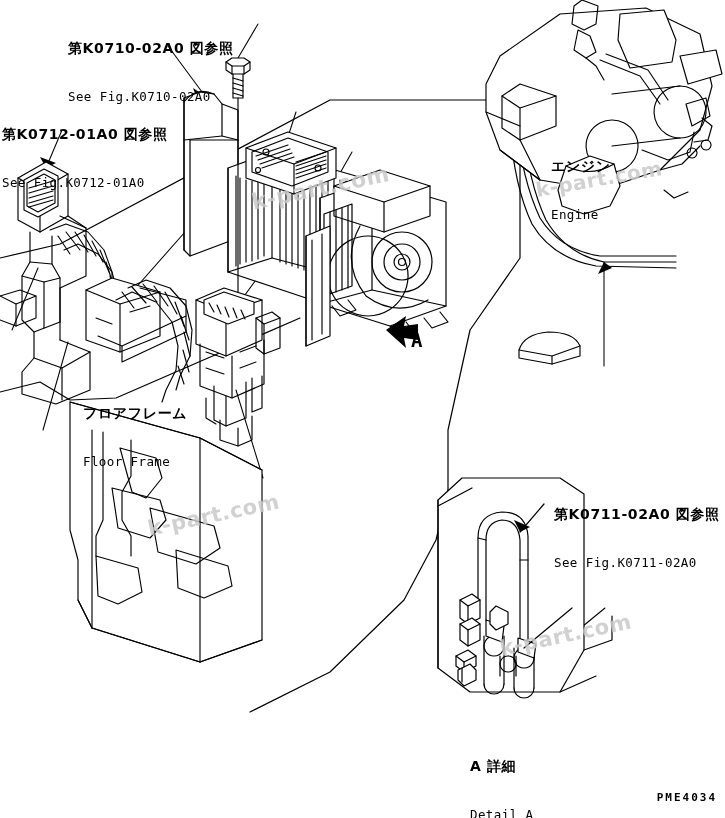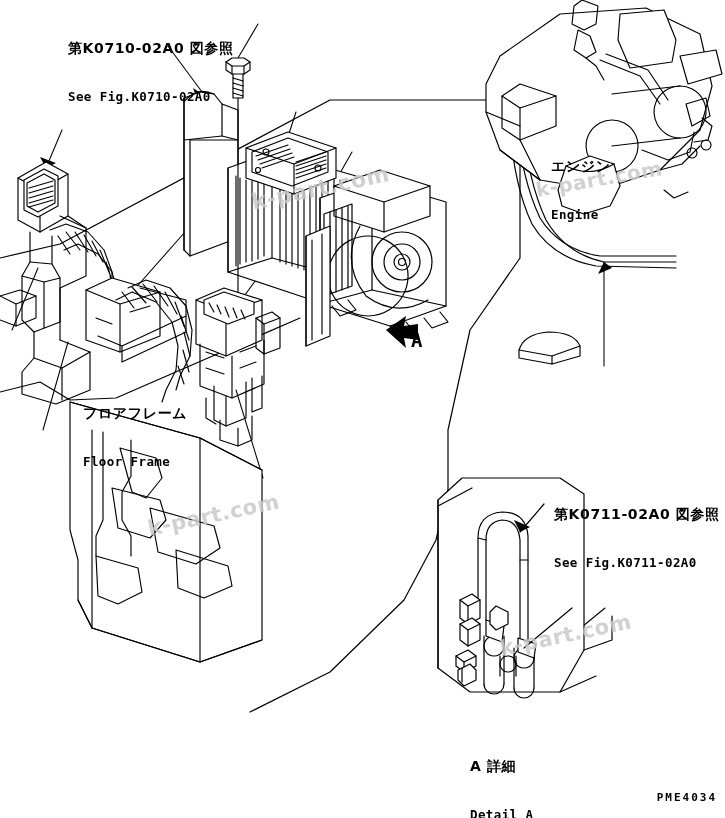--- a/index.html
+++ b/index.html
@@ -33,21 +33,21 @@
     font-family: "DejaVu Sans", sans-serif;
     font-size: 14px;
     letter-spacing: 0.6px;
     font-weight: 700;
   }
   .lbl .en {
     display: block;
     font-family: "DejaVu Sans Mono", monospace;
     font-size: 12.5px;
     letter-spacing: 0.4px;
-    font-weight: 700;
+    font-weight: 400;
   }
   .drawing-no {
     position: absolute;
     right: 8px;
     bottom: 14px;
     font-family: "DejaVu Sans Mono", monospace;
     font-size: 11px;
     letter-spacing: 2.0px;
     font-weight: 700;
     color: #000;
@@ -464,20 +464,24 @@
   <div class="wm" style="left:252px; top:190px; transform:rotate(-12deg); font-size:22px;">k-part.com</div>
   <div class="wm" style="left:536px; top:178px; transform:rotate(-10deg); font-size:20px;">k-part.com</div>
   <div class="wm" style="left:148px; top:517px; transform:rotate(-12deg); font-size:21px;">k-part.com</div>
   <div class="wm" style="left:500px; top:637px; transform:rotate(-12deg); font-size:21px;">k-part.com</div>
 
   <div class="lbl" style="left:68px; top:6px;">
     <span class="jp">第K0710-02A0 図参照</span>
     <span class="en">See Fig.K0710-02A0</span>
   </div>
 
+  <div class="lbl" style="left:2px; top:92px;">
+    <span class="jp">第K0712-01A0 図参照</span>
+    <span class="en">See Fig.K0712-01A0</span>
+  </div>
 
 
   <div class="lbl" style="left:542px; top:472px;margin-left:12px;">
     <span class="jp">第K0711-02A0 図参照</span>
     <span class="en">See Fig.K0711-02A0</span>
   </div>
 
   <div class="lbl" style="left:551px; top:124px;">
     <span class="jp">エンジン</span>
     <span class="en">Engine</span>

